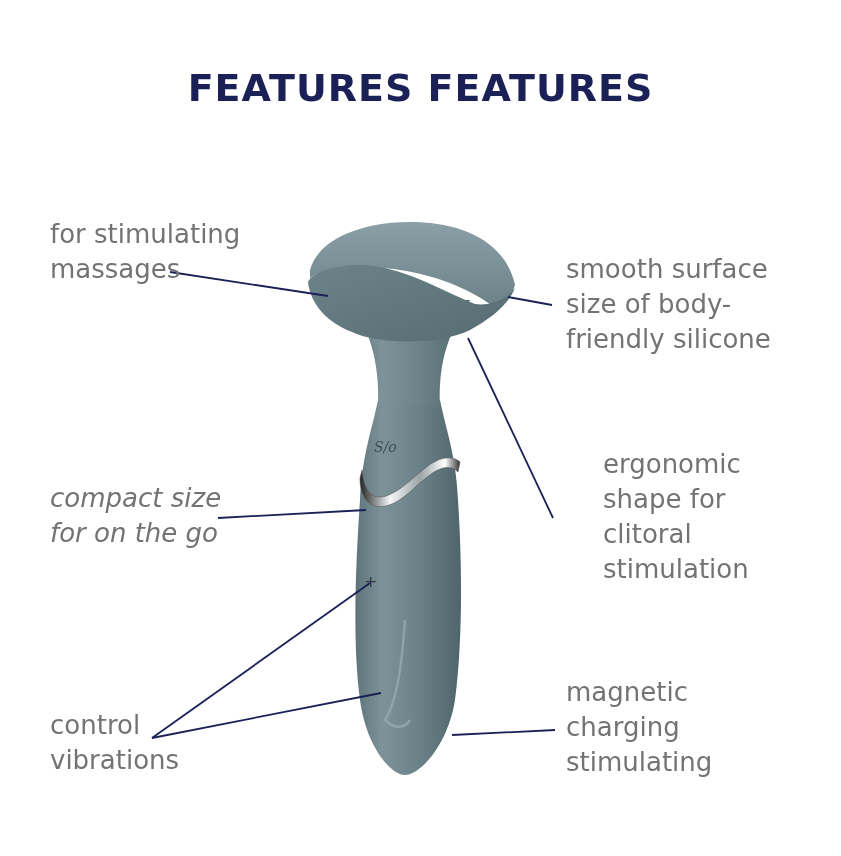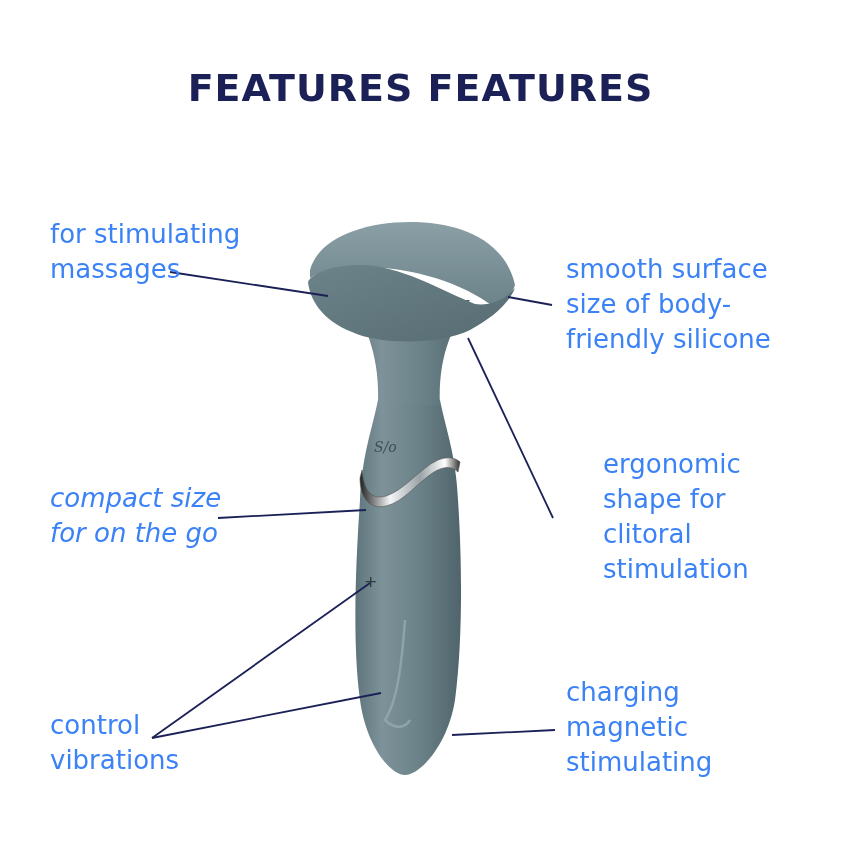--- a/index.html
+++ b/index.html
@@ -1,21 +1,21 @@
 <!DOCTYPE html>
 <html><head>
 <meta charset="utf-8">
 <style>
   html, body { margin: 0; padding: 0; background: #ffffff; }
   body { width: 841px; height: 856px; position: relative; overflow: hidden;
          font-family: "DejaVu Sans", "Liberation Sans", sans-serif; }
   .title { position: absolute; left: 0; width: 841px; top: 66px; text-align: center;
            font-family: "DejaVu Sans", sans-serif; font-weight: bold; font-size: 38px;
            letter-spacing: 1px; color: #1b2157; }
-  .label { position: absolute; color: #3b82f6; font-size: 26px; line-height: 35px;
+  .label { position: absolute; color: #737373; font-size: 26px; line-height: 35px;
            font-family: "DejaVu Sans", sans-serif; white-space: nowrap; }
   .label span { display: block; }
   svg.art { position: absolute; left: 0; top: 0; }
 </style>
 </head>
 <body>
 
 <div class="title">FEATURES FEATURES</div>
 
 <svg class="art" width="841" height="856" viewBox="0 0 841 856">
@@ -91,16 +91,16 @@
   <span>clitoral</span>
   <span>stimulation</span>
 </div>
 
 <div class="label" style="left:50px; top:708px;">
   <span>control</span>
   <span>vibrations</span>
 </div>
 
 <div class="label" style="left:566px; top:675px;">
+  <span>magnetic</span>
   <span>charging</span>
-  <span>magnetic</span>
   <span>stimulating</span>
 </div>
 
 </body></html>

